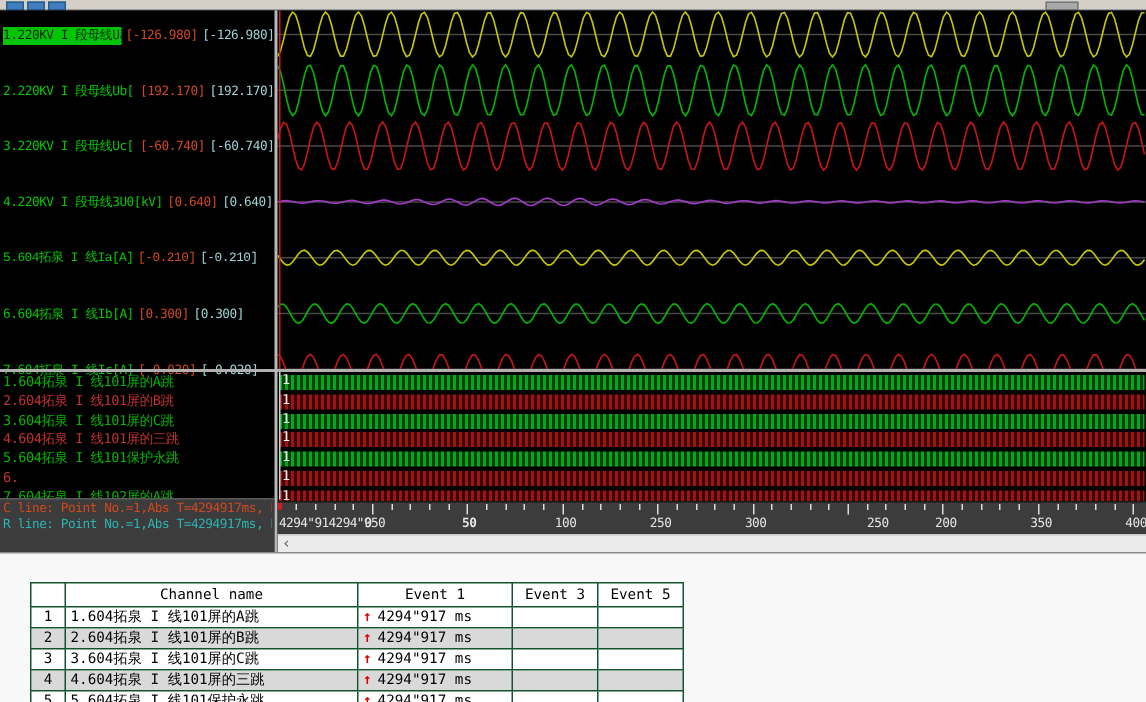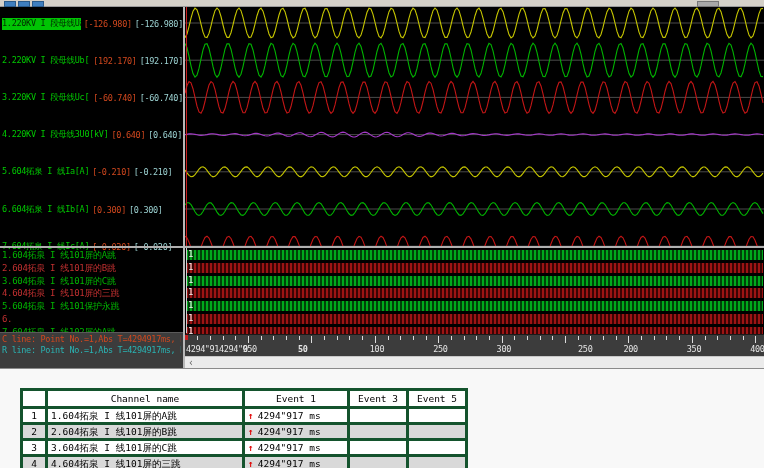--- a/index.html
+++ b/index.html
@@ -54,21 +54,21 @@
 
   #hscroll{position:absolute;left:0;top:349px;width:579px;height:12px;background:#ebebeb;
            border-top:1px solid #c8c8c8;z-index:8;}
   #hscroll-left{position:absolute;left:3px;top:0;font-size:10px;line-height:12px;color:#666;}
 
   
   #bottom{position:absolute;top:368px;left:0;width:764px;height:100px;background:#f8f8f8;border-top:1px solid #8a8a8a;}
   #event-title{position:absolute;left:3px;top:4px;font-size:10px;color:#000;}
   #event-table{position:absolute;left:20px;top:19px;border-collapse:collapse;font-size:9.5px;color:#000;
                background:#fff;}
-  #event-table th,#event-table td{border:3px solid #14532d;padding:0 3px;height:13px;line-height:13px;
+  #event-table th,#event-table td{border:1px solid #14532d;padding:0 3px;height:13px;line-height:13px;
                font-weight:normal;white-space:nowrap;overflow:hidden;}
   #event-table th{height:15px;text-align:center;background:#fff;}
   #event-table tr.alt td{background:#d9d9d9;}
   .col-num{width:16px;text-align:center;}
   .col-name{width:188px;text-align:left;}
   .col-e1{width:96px;text-align:left;}
   .col-e2{width:50px;} .col-e3{width:50px;}
   .ev-arrow{color:#e00000;font-weight:bold;margin-right:4px;}
 </style>
 </head>
@@ -97,21 +97,21 @@
         <div class="achan-row" style="top: 72.4px;">
           <span class="achan-label">3.220KV I 段母线Uc[kV]</span>
           <span class="val1">[-60.740]</span>
           <span class="val2">[-60.740]</span>
         </div>
         <div class="achan-row" style="top: 109.6px;">
           <span class="achan-label">4.220KV I 段母线3U0[kV]</span>
           <span class="val1">[0.640]</span>
           <span class="val2">[0.640]</span>
         </div>
-        <div class="achan-row" style="top: 146.8px;">
+        <div class="achan-row" style="top: 146.8px; font-family: Liberation Mono, monospace;">
           <span class="achan-label">5.604拓泉 I 线Ia[A]</span>
           <span class="val1">[-0.210]</span>
           <span class="val2">[-0.210]</span>
         </div>
         <div class="achan-row" style="top: 184px;">
           <span class="achan-label">6.604拓泉 I 线Ib[A]</span>
           <span class="val1">[0.300]</span>
           <span class="val2">[0.300]</span>
         </div>
         <div class="achan-row" style="top: 221.2px;">
@@ -199,21 +199,21 @@
         <div class="tick" style="left: 468.8px;"></div>
         <div class="tick" style="left: 481.4px;"></div>
         <div class="tick" style="left: 494.1px;"></div>
         <div class="tick major" style="left: 506.8px;"></div>
         <div class="tick" style="left: 519.5px;"></div>
         <div class="tick" style="left: 532.2px;"></div>
         <div class="tick" style="left: 544.8px;"></div>
         <div class="tick" style="left: 557.5px;"></div>
         <div class="tick major" style="left: 570.2px;"></div>
         <div class="tlabel" style="left: 58px;">0</div>
-        <div class="tlabel" style="left: 113px; font-weight: bold;">50</div>
+        <div class="tlabel" style="left: 123px; font-weight: bold;">50</div>
         <div class="tlabel" style="left: 184.8px;">100</div>
         <div class="tlabel" style="left: 248.2px;">250</div>
         <div class="tlabel" style="left: 311.6px;">300</div>
         <div class="tlabel" style="left: 393px;">250</div>
         <div class="tlabel" style="left: 438.4px;">200</div>
         <div class="tlabel" style="left: 501.8px;">350</div>
         <div class="tlabel" style="left: 565.2px;">400</div>
       </div>
     <div id="hscroll">
       <span id="hscroll-left">‹</span>

